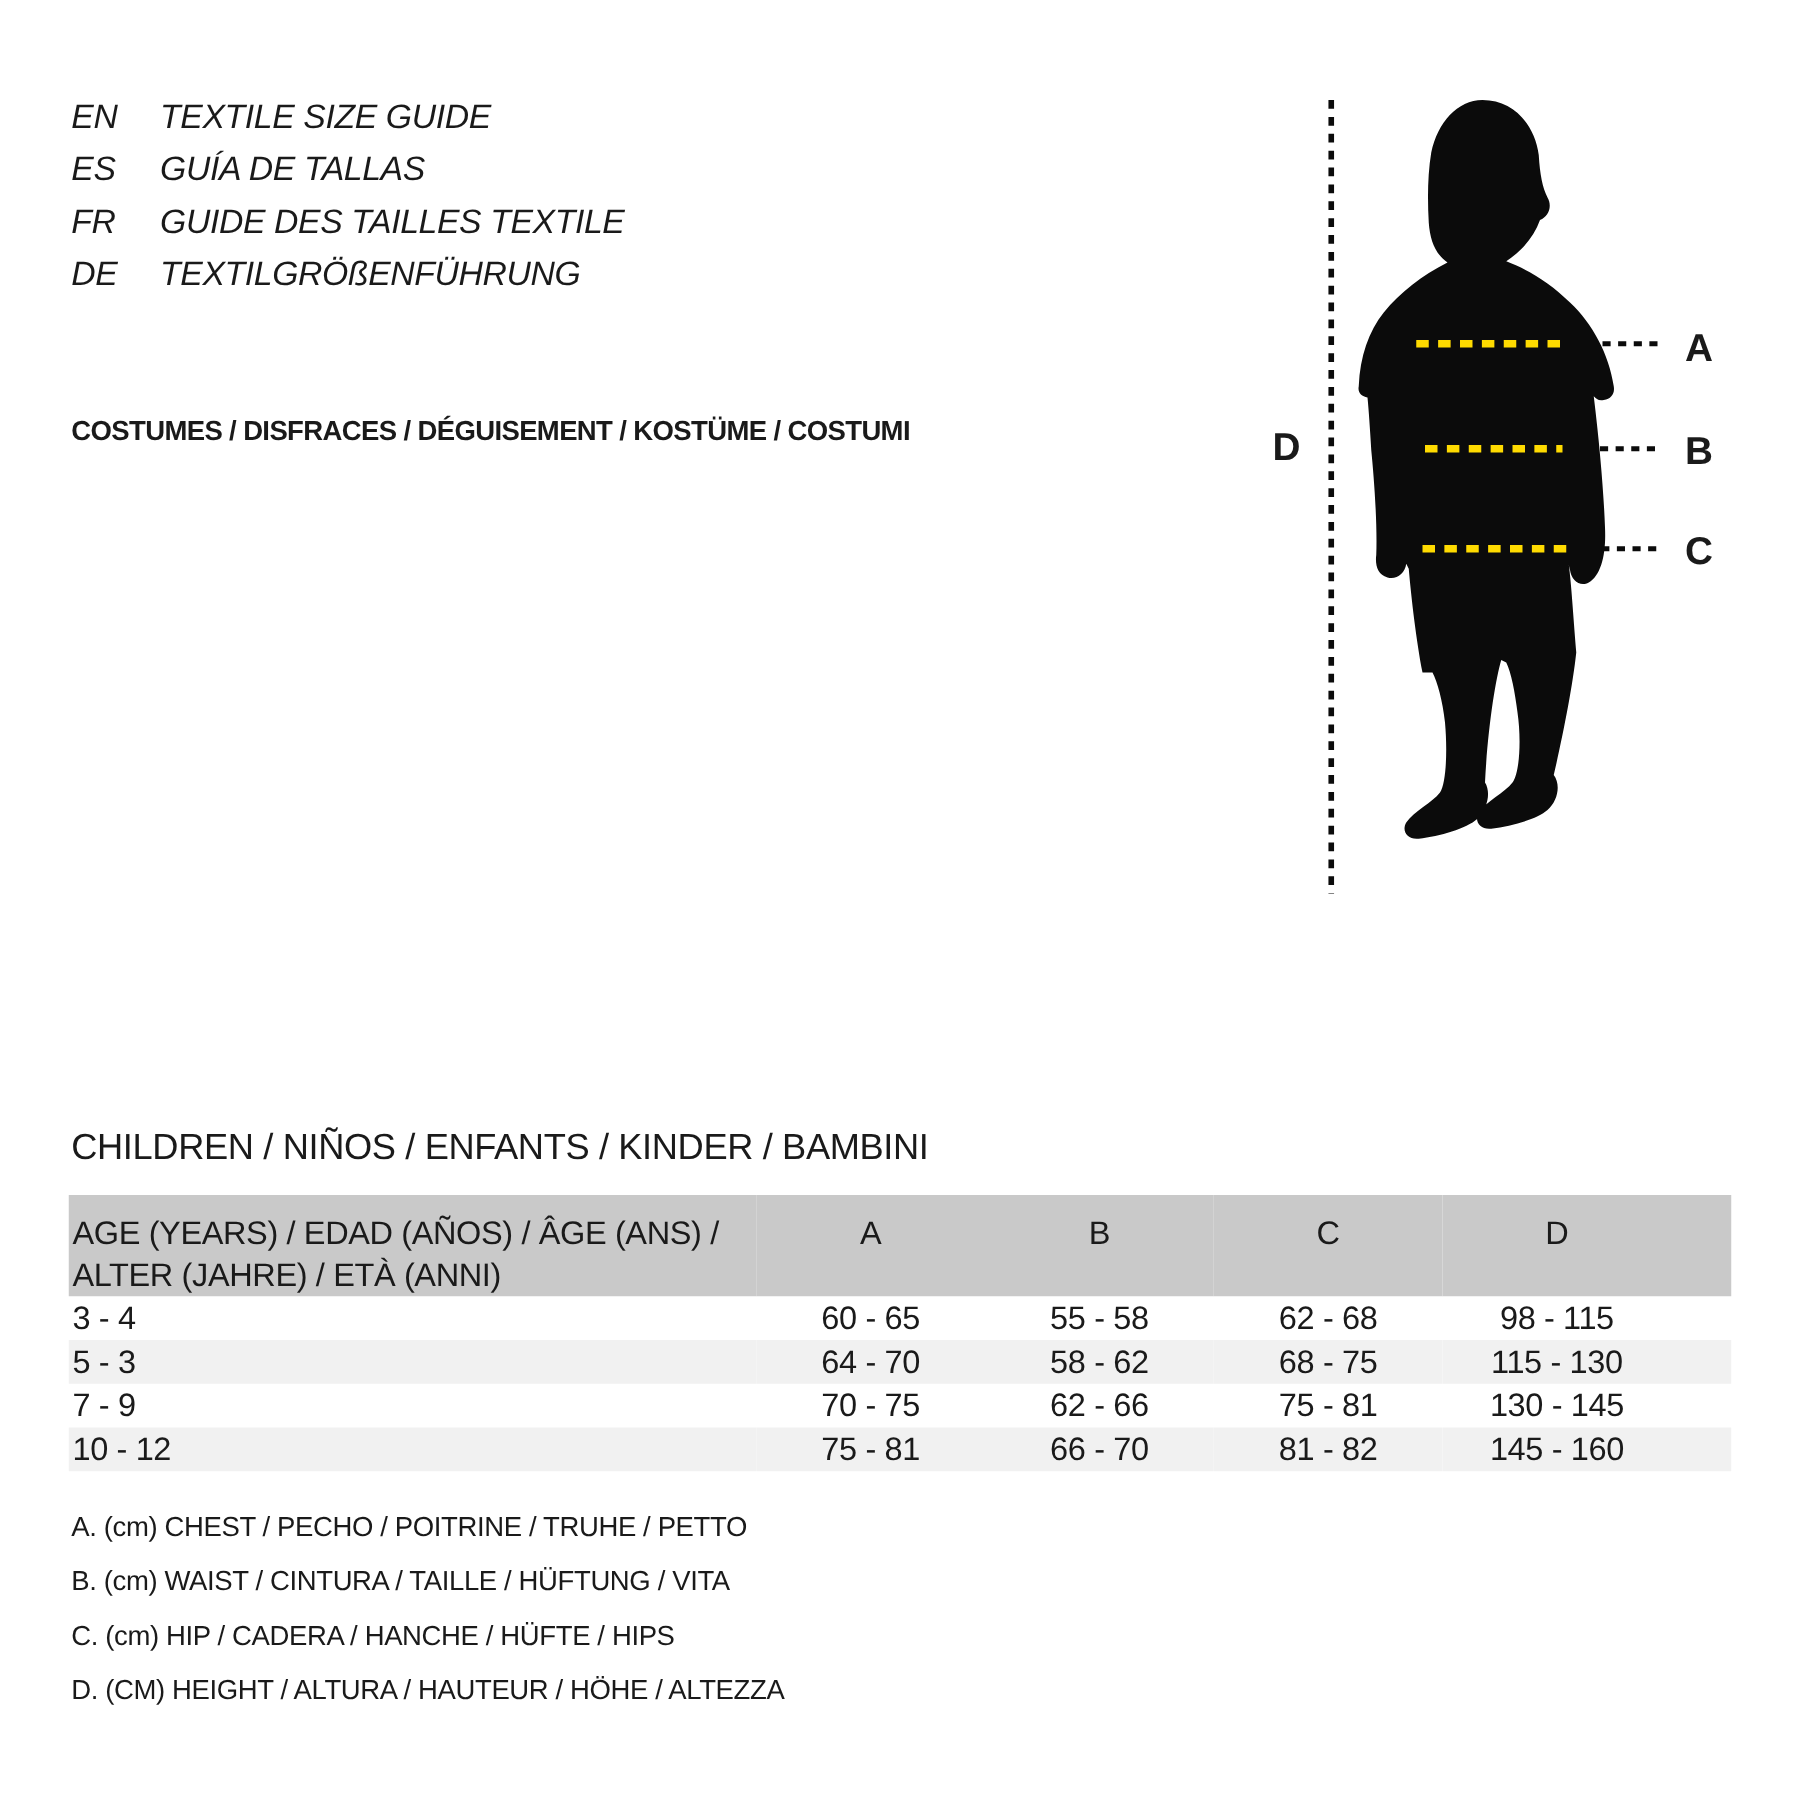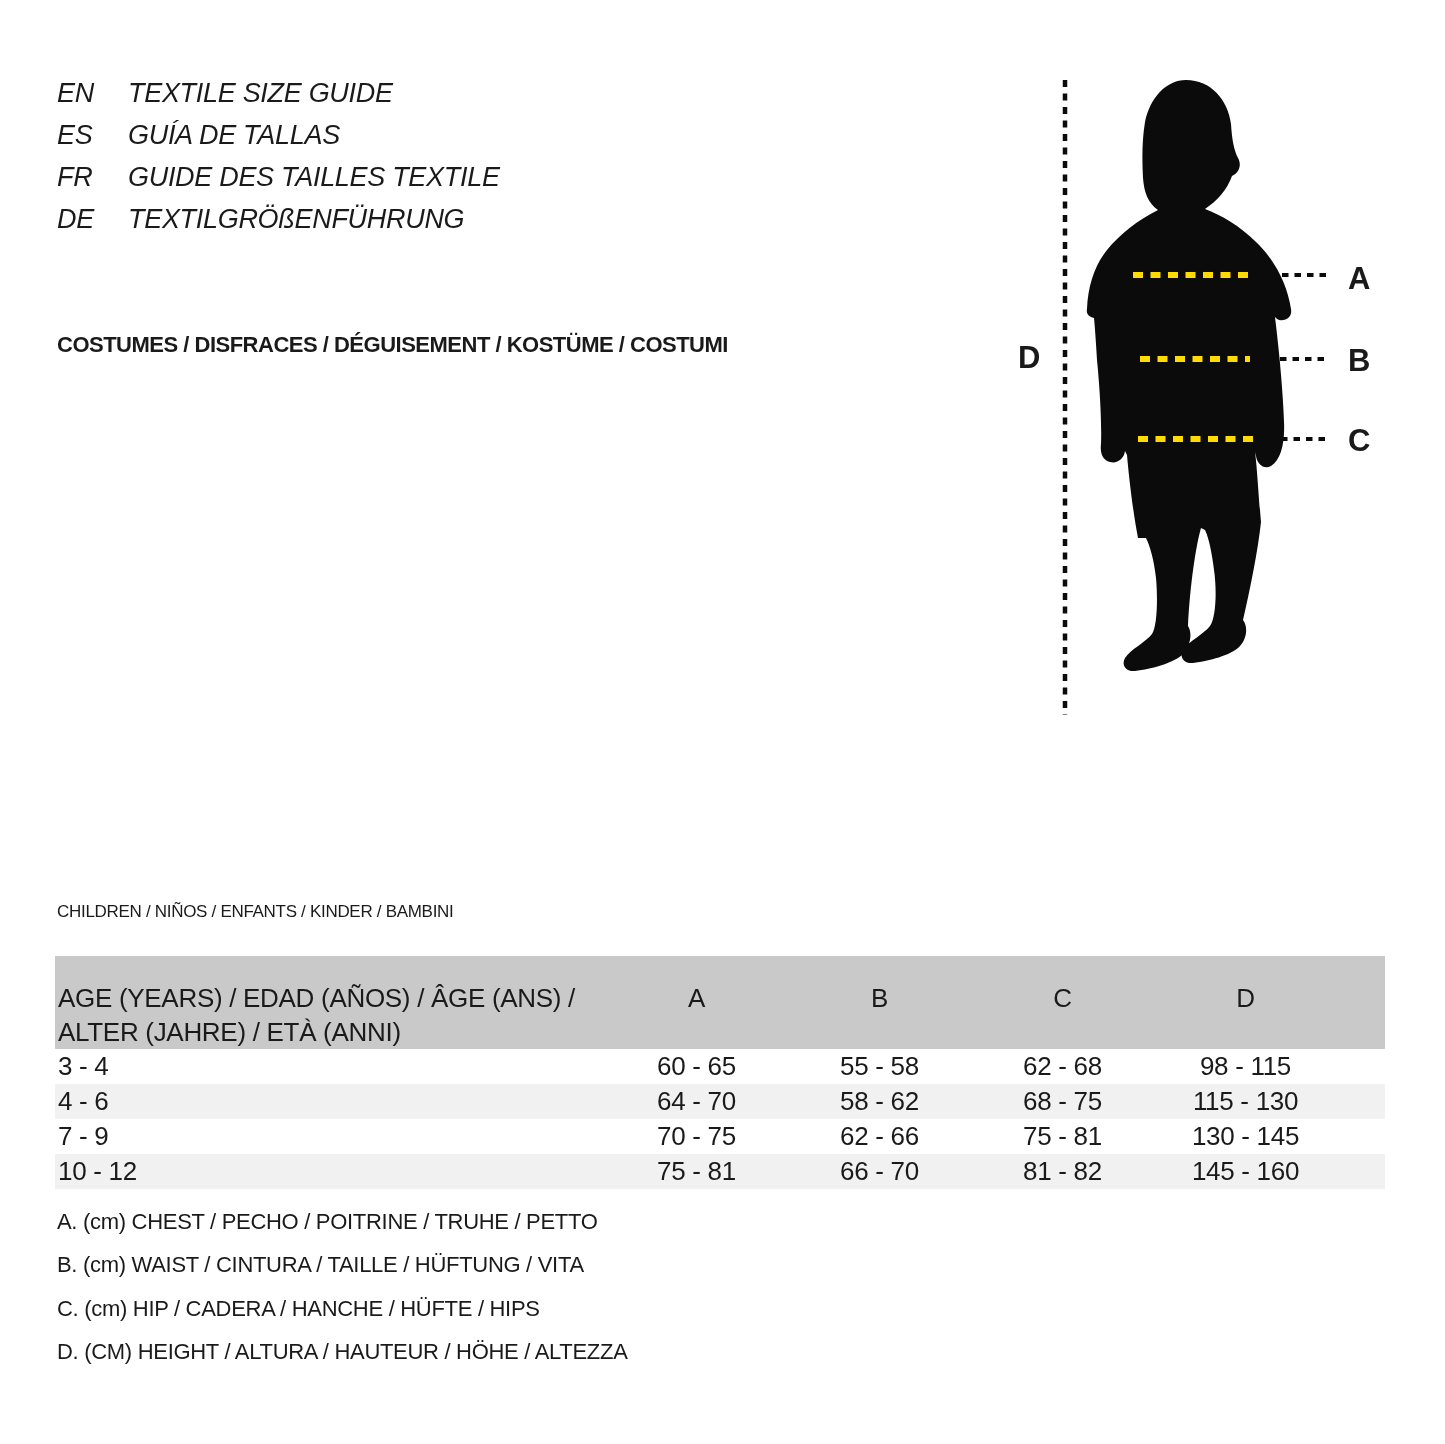--- a/index.html
+++ b/index.html
@@ -39,32 +39,32 @@
     position:absolute;font-size:31px;font-weight:700;line-height:1;
     color:var(--c-text);letter-spacing:0;
   }
   .marker-d{left:28px;top:282px;}
   .marker-a{left:358px;top:203px;}
   .marker-b{left:358px;top:285px;}
   .marker-c{left:358px;top:365px;}
   
   .children-title{
     position:absolute;left:57px;top:902px;margin:0;
-    font-size:17px;font-weight:400;white-space:nowrap;
+    font-size:29px;font-weight:400;white-space:nowrap;
   }
   
   .size-table{
     position:absolute;left:55px;top:956px;width:1330px;
     border-collapse:collapse;table-layout:fixed;
     font-size:26px;
   }
   .size-table th,.size-table td{font-weight:400;padding:0;}
   .size-table thead th{
     background:var(--c-head-bg);
-    height:67px;vertical-align:top;padding-top:25px;
+    height:67px;vertical-align:top;padding-top:13px;
     text-align:center;line-height:34px;
   }
   .size-table thead th.age-th{text-align:left;padding-left:3px;}
   .size-table tbody td{height:35px;text-align:center;}
   .size-table tbody td.age-td{text-align:left;padding-left:3px;margin-top:48px;}
   .size-table tbody tr:nth-child(even){background:var(--c-alt-bg);}
   .size-table th:last-child,.size-table td:last-child{padding-right:48px;}
   
   .legend{position:absolute;left:57px;top:1200px;}
   .legend-line{height:43.5px;display:flex;align-items:center;font-size:22px;white-space:nowrap;}
@@ -183,21 +183,21 @@
     </thead>
     <tbody>
       <tr>
         <td class="age-td">3 - 4</td>
         <td>60 - 65</td>
         <td>55 - 58</td>
         <td>62 - 68</td>
         <td>98 - 115</td>
       </tr>
       <tr>
-        <td class="age-td">4 - 6</td>
+        <td class="age-td">5 - 3</td>
         <td>64 - 70</td>
         <td>58 - 62</td>
         <td>68 - 75</td>
         <td>115 - 130</td>
       </tr>
       <tr>
         <td class="age-td">7 - 9</td>
         <td>70 - 75</td>
         <td>62 - 66</td>
         <td>75 - 81</td>

